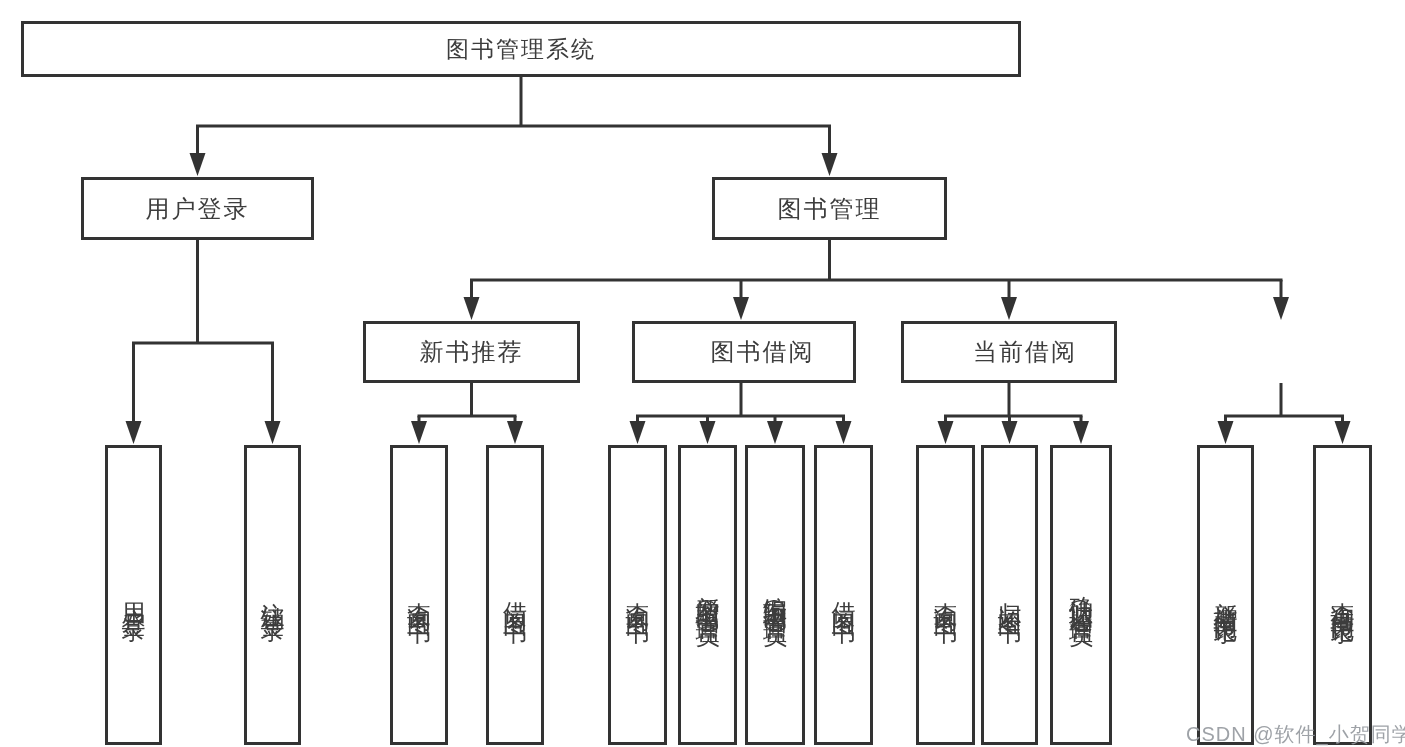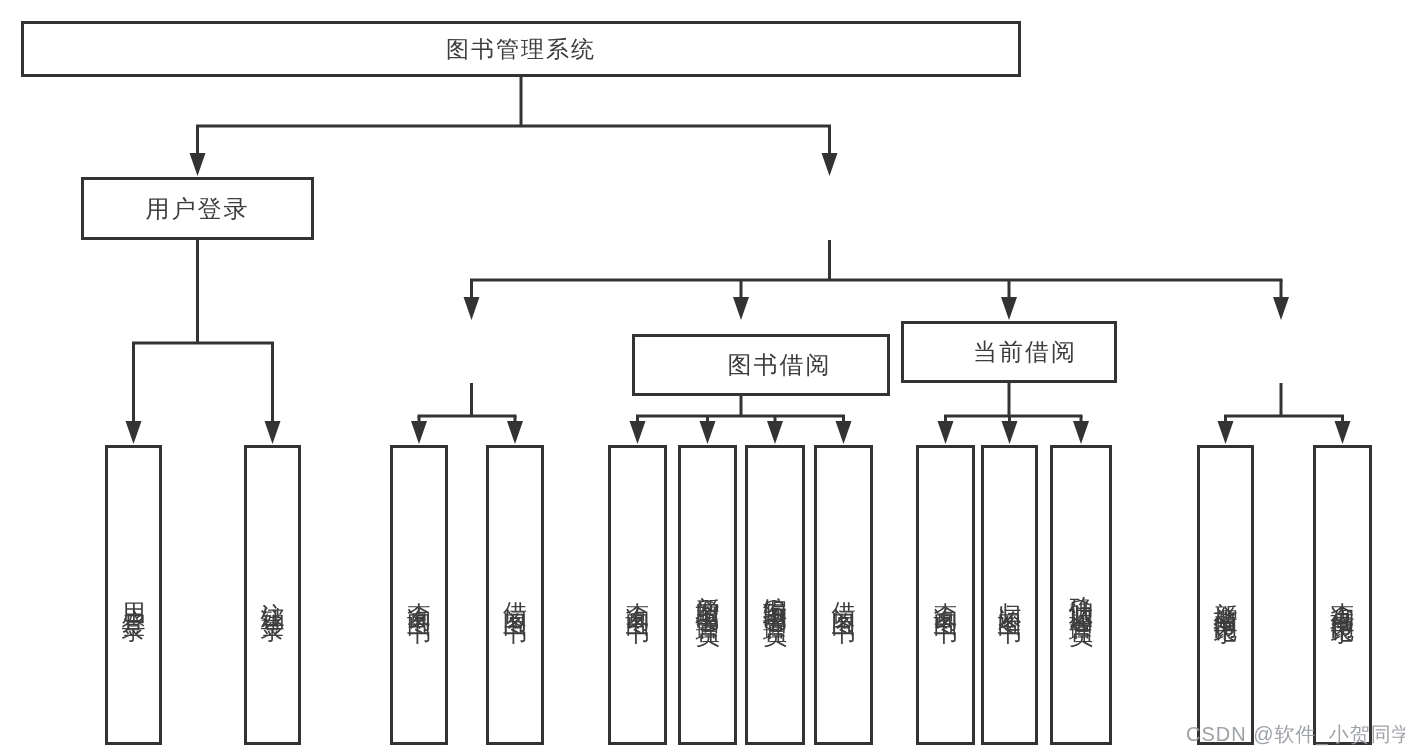--- a/index.html
+++ b/index.html
@@ -101,22 +101,28 @@
       </g>
     </svg>
 
   <div class="node h root-box" style="left: 21px; top: 13px; width: 1000px; height: 56px; color: rgb(61, 61, 61);">
     <span class="label">图书管理系统</span>
   </div>
 
   <div class="node h" style="left: 81px; top: 169px; width: 233px; height: 63px; color: rgb(61, 61, 61);">
     <span class="label">用户登录</span>
   </div>
+  <div class="node h" style="left: 712px; top: 169px; width: 235px; height: 63px; color: rgb(61, 61, 61);">
+    <span class="label">图书管理</span>
+  </div>
 
-  <div class="node h" style="left: 632px; top: 326px; width: 258px; height: 62px; color: rgb(61, 61, 61); padding-left: 37px;">
+  <div class="node h" style="left: 363px; top: 313px; width: 217px; height: 62px; color: rgb(61, 61, 61);">
+    <span class="label">新书推荐</span>
+  </div>
+  <div class="node h" style="left: 632px; top: 313px; width: 224px; height: 62px; color: rgb(61, 61, 61); padding-left: 37px;">
     <span class="label">图书借阅</span>
   </div>
   <div class="node h" style="left: 901px; top: 313px; width: 216px; height: 62px; color: rgb(61, 61, 61); padding-left: 32px;">
     <span class="label">当前借阅</span>
   </div>
 
   <div class="node v" style="left: 105px; top: 437px; width: 57px; height: 300px; color: rgb(61, 61, 61);">
     <span class="label">用户登录</span>
   </div>
   <div class="node v" style="left: 244px; top: 437px; width: 57px; height: 300px; color: rgb(61, 61, 61);">

